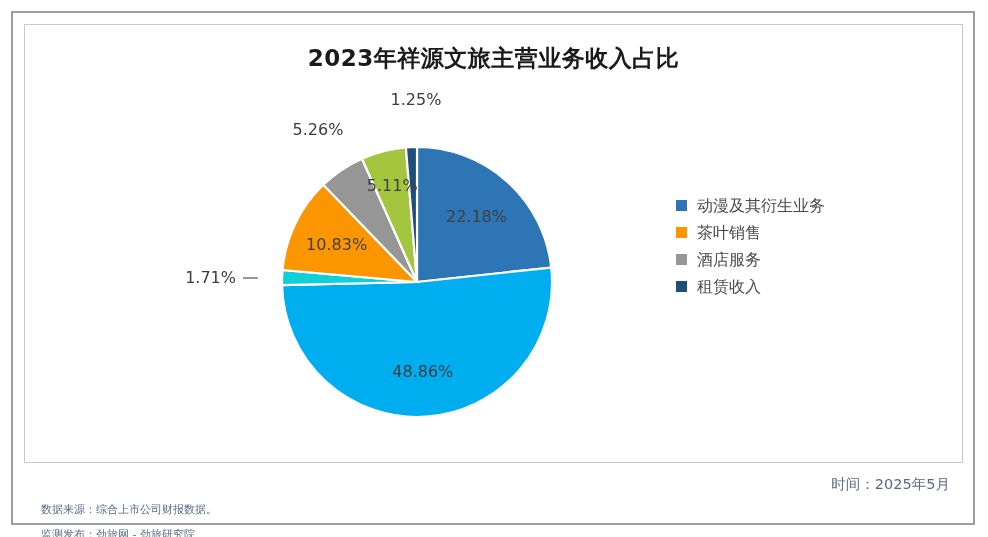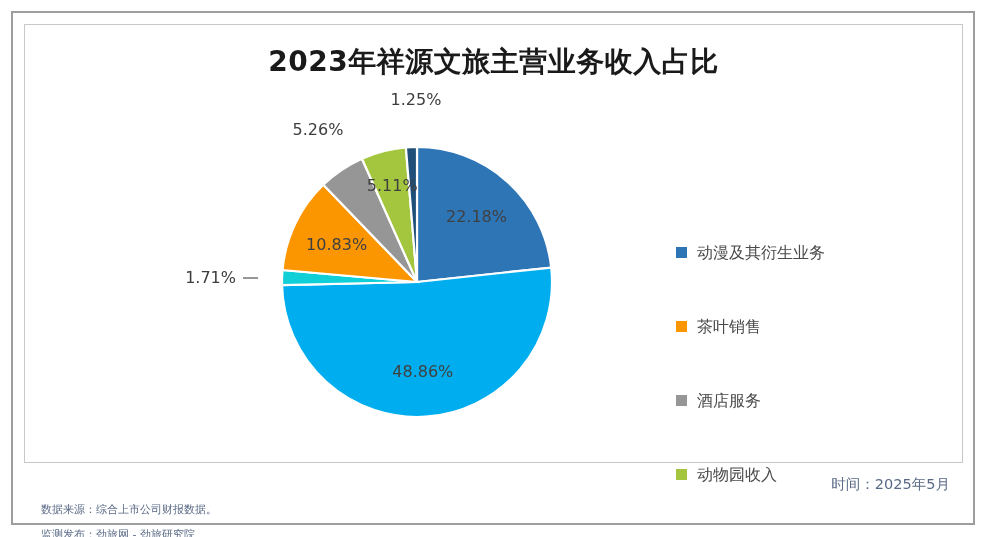--- a/index.html
+++ b/index.html
@@ -38,21 +38,21 @@
     border: 1px solid #c8c8c8;
     box-sizing: border-box;
     background: #ffffff;
   }
   #chart-title {
     position: absolute;
     left: 0;
     top: 18px;
     width: 100%;
     text-align: center;
-    font-size: 28px;
+    font-size: 23px;
     font-weight: bold;
     color: #1a1a1a;
     letter-spacing: 0.5px;
   }
   #pie-wrap {
     position: absolute;
     left: 0;
     top: 0;
     width: 988px;
     height: 537px;
@@ -77,21 +77,20 @@
   #legend {
     position: absolute;
     left: 676px;
     top: 192px;
     width: 190px;
   }
   .legend-item {
     display: flex;
     align-items: center;
     height: 27px;
-    margin-top: 47px;
   }
   .legend-swatch {
     width: 11px;
     height: 11px;
     flex: 0 0 11px;
     margin-right: 10px;
   }
   .legend-label {
     font-size: 16px;
     color: #4a4a4a;
@@ -161,24 +160,20 @@
       </div>
       <div class="legend-item">
         <span class="legend-swatch" style="background: rgb(251, 150, 0);"></span>
         <span class="legend-label">茶叶销售</span>
       </div>
       <div class="legend-item">
         <span class="legend-swatch" style="background: rgb(150, 150, 150);"></span>
         <span class="legend-label">酒店服务</span>
       </div>
       <div class="legend-item">
-        <span class="legend-swatch" style="background: rgb(164, 198, 62);"></span>
-        <span class="legend-label">动物园收入</span>
-      </div>
-      <div class="legend-item">
         <span class="legend-swatch" style="background: rgb(31, 78, 121);"></span>
         <span class="legend-label">租赁收入</span>
       </div>
     </div>
 
   <div id="footer-left">
     <div>数据来源：综合上市公司财报数据。</div>
     <div>监测发布：劲旅网 - 劲旅研究院</div>
   </div>
 

